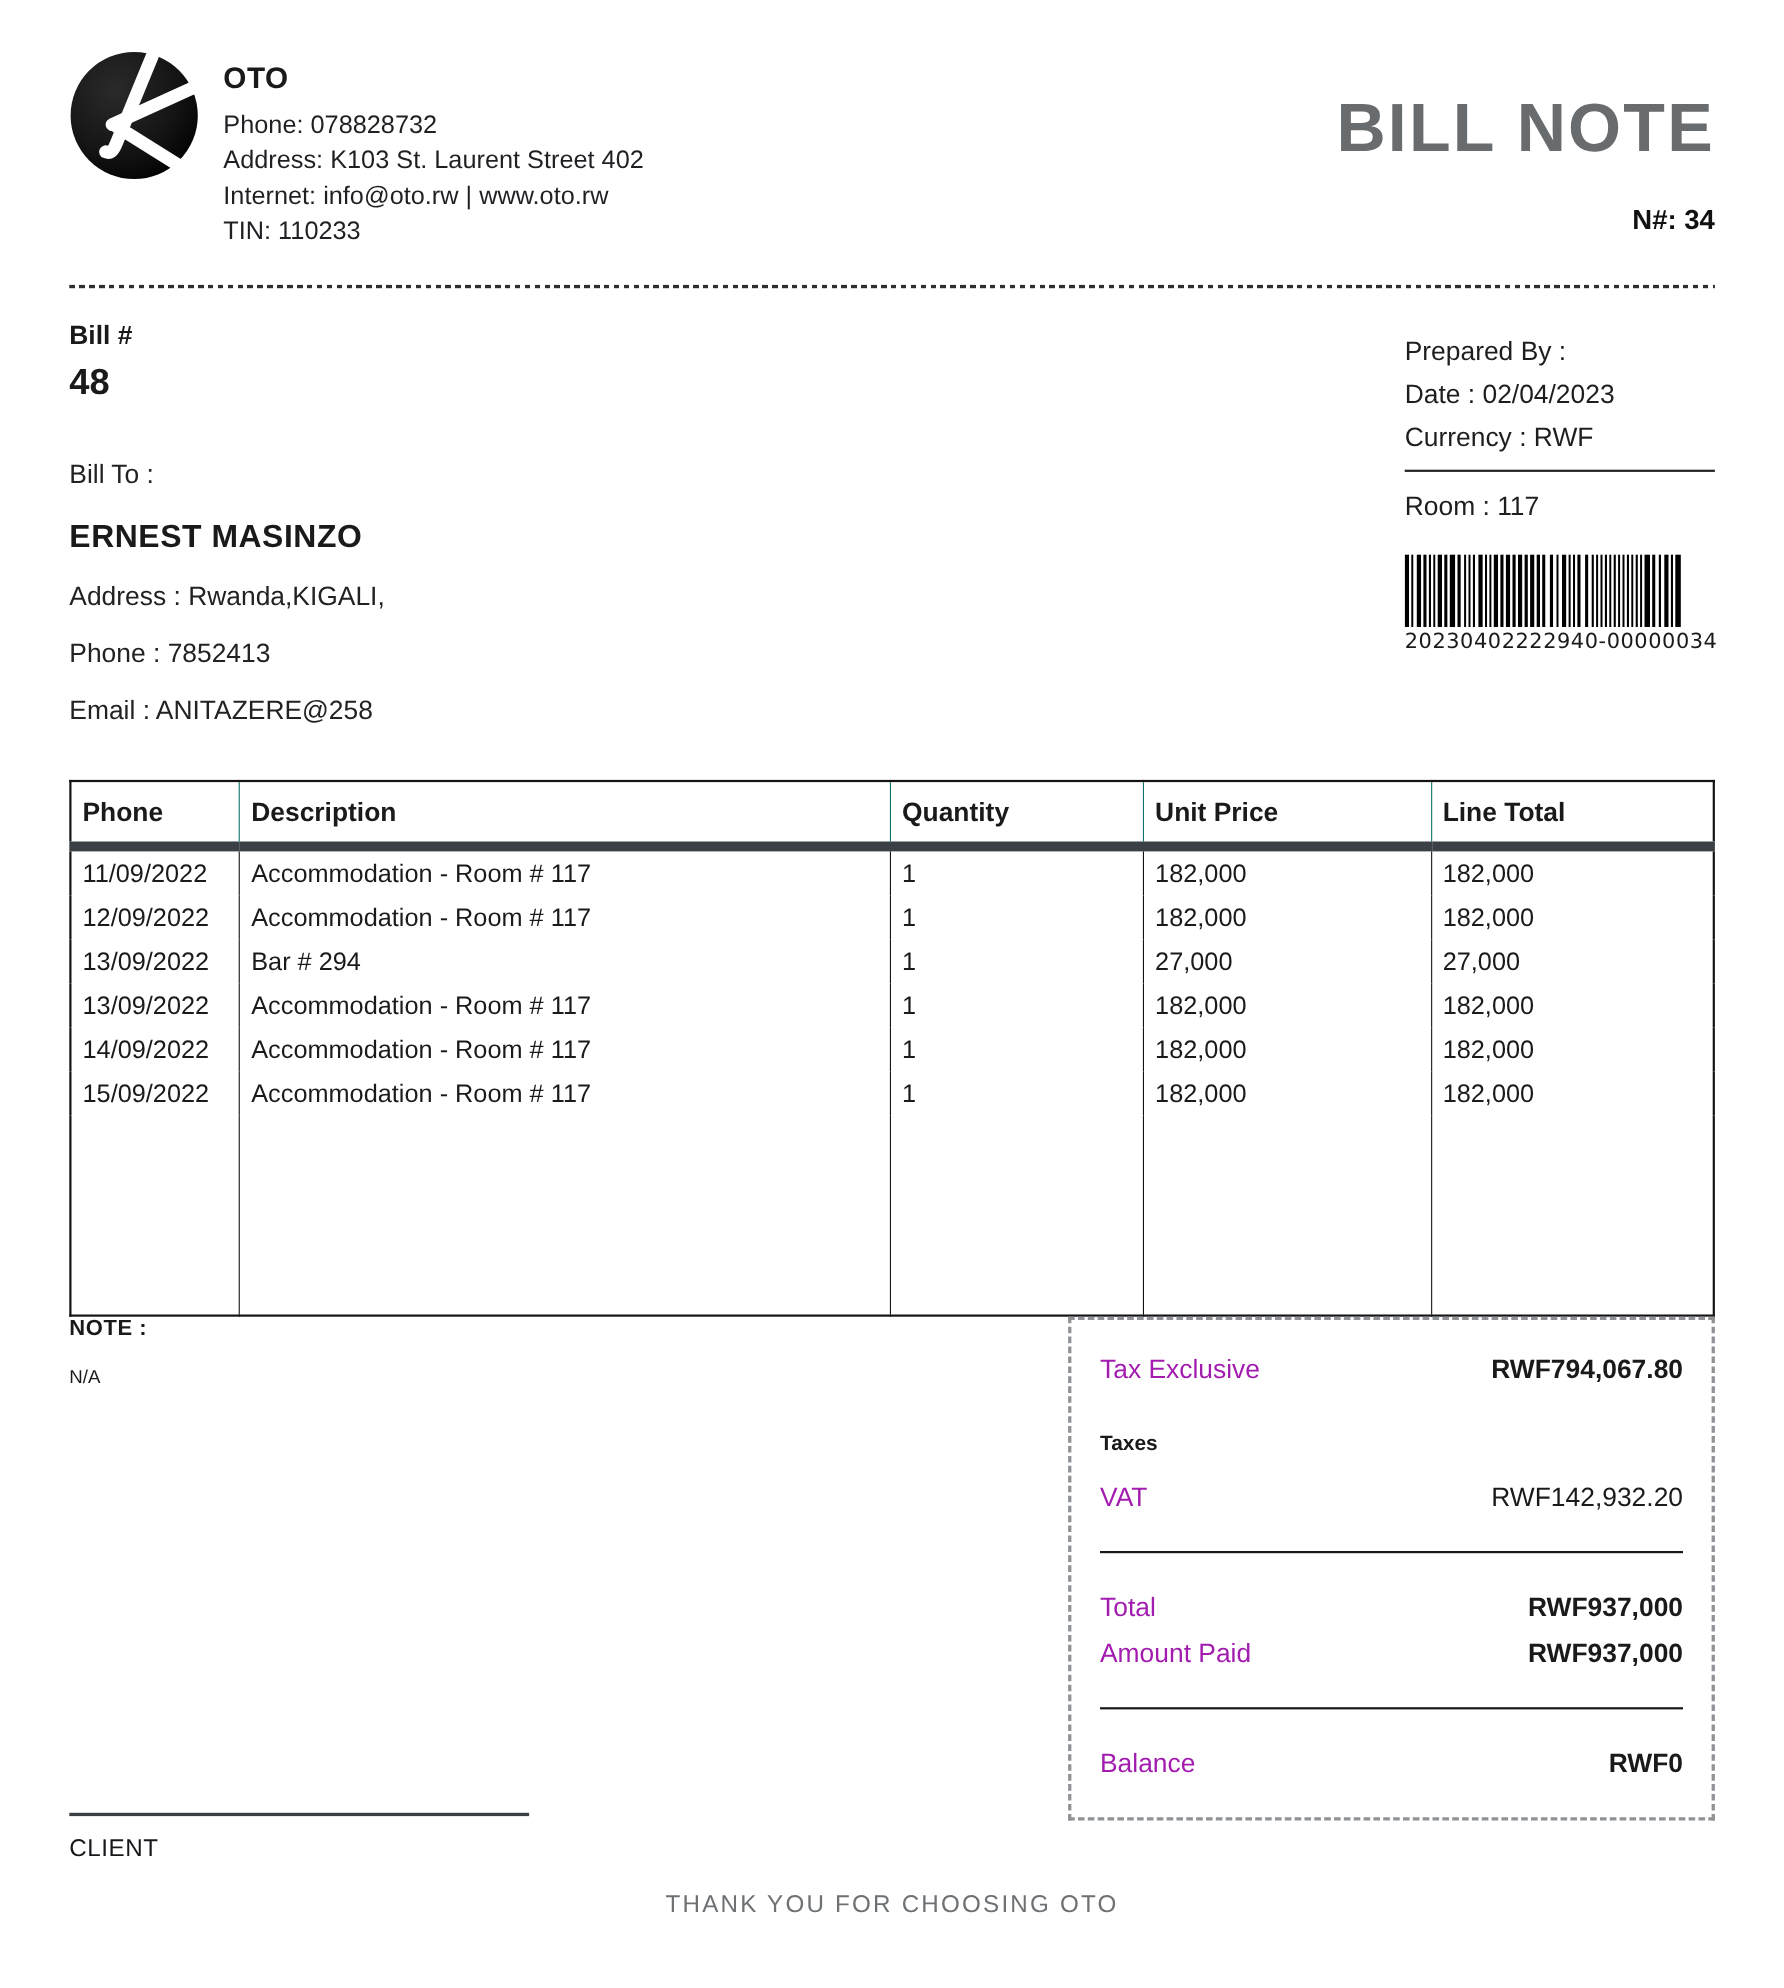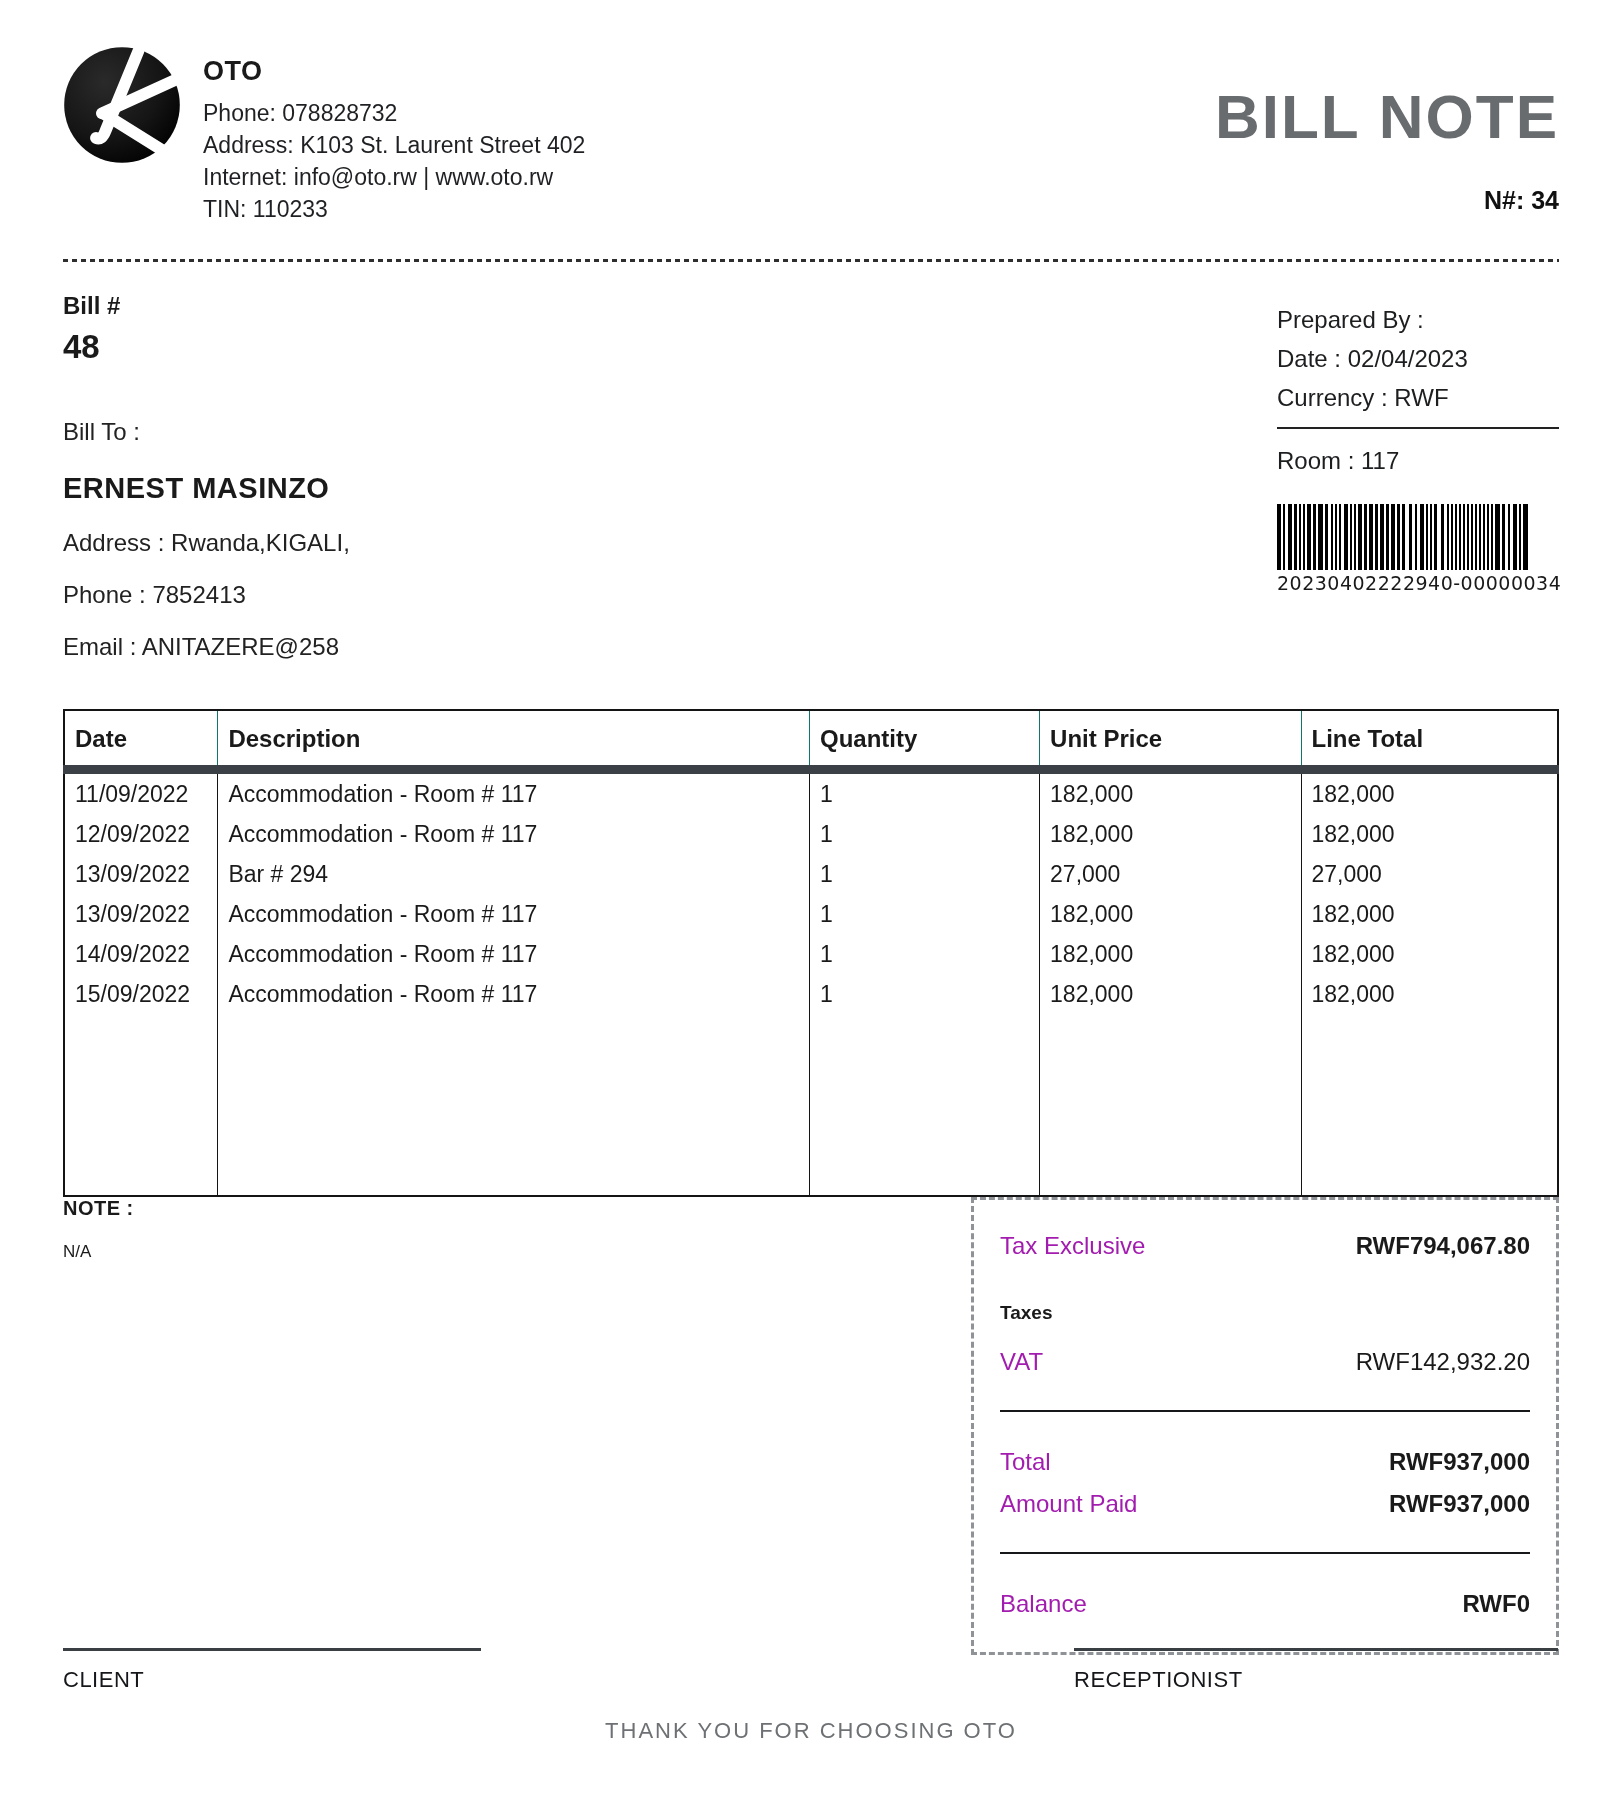--- a/index.html
+++ b/index.html
@@ -242,21 +242,21 @@
   <table class="items">
     <colgroup>
       <col style="width:10.3%">
         <col style="width:39.6%">
         <col style="width:15.4%">
         <col style="width:17.5%">
         <col style="width:17.2%">
     </colgroup>
     <thead>
       <tr>
-        <th>Date</th>
+        <th>Phone</th>
         <th>Description</th>
         <th>Quantity</th>
         <th>Unit Price</th>
         <th>Line Total</th>
       </tr>
     </thead>
     <tbody>
         <tr>
           <td>11/09/2022</td>
           <td>Accommodation - Room # 117</td>
@@ -339,23 +339,19 @@
         <span class="t-value t-bold">RWF0</span>
       </div>
     </div>
   </div>
 
   <div class="signatures">
     <div class="sig-block sig-left">
       <div class="sig-line"></div>
       <div class="sig-label">CLIENT</div>
     </div>
-    <div class="sig-block sig-right">
-      <div class="sig-line"></div>
-      <div class="sig-label">RECEPTIONIST</div>
-    </div>
   </div>
 
   <div class="footer">
     <span class="footer-text">THANK YOU FOR CHOOSING OTO</span>
   </div>
 
 </div>
 
 </body></html>

